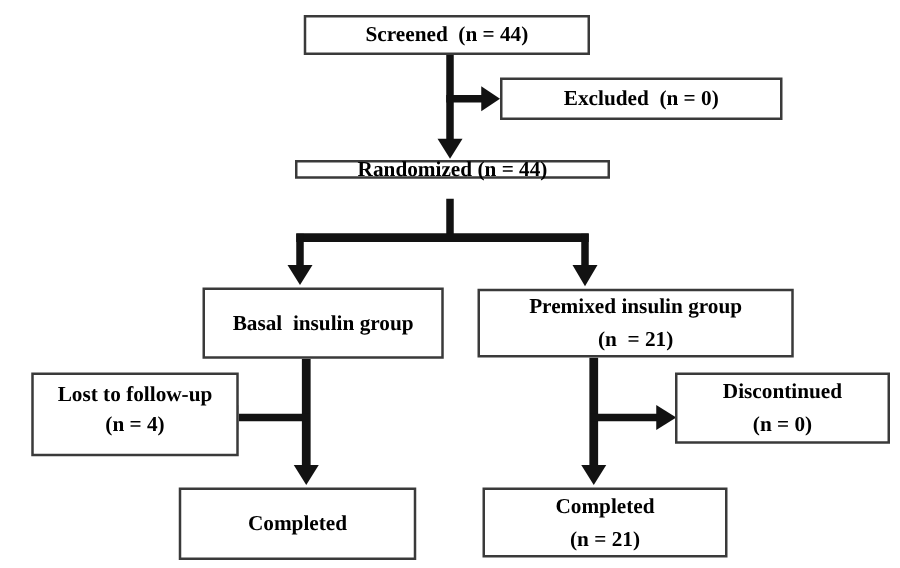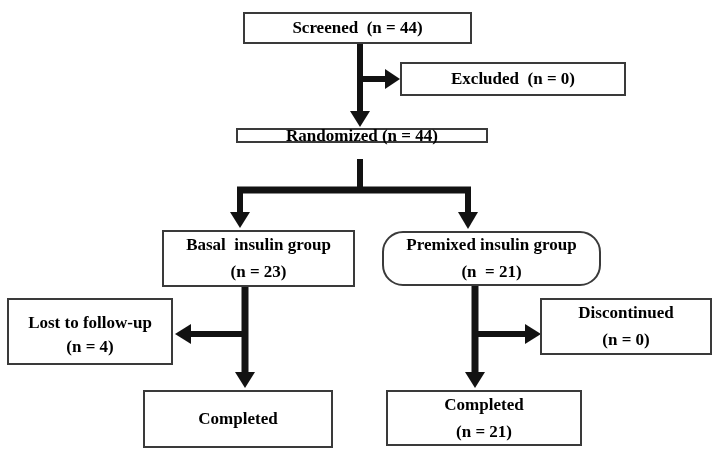--- a/index.html
+++ b/index.html
@@ -31,29 +31,29 @@
     flex-direction: column;
     align-items: center;
     justify-content: center;
     text-align: center;
     color: #000000;
     font-weight: 700;
     font-size: 17px;
     line-height: 24px;
   }
   .box span { white-space: pre; }
-  .box.spread { justify-content: flex-end; padding: 4px 0; }
+  .box.spread { justify-content: flex-start; padding: 4px 0; margin-left: 18px; }
   .box.gap2 { gap: 3px; }
 
   
   #box-screened        { left: 243px; top: 12px;  width: 229px; height: 32px; }
   #box-excluded        { left: 400px; top: 62px;  width: 226px; height: 34px; }
   #box-randomized      { left: 236px; top: 128px; width: 252px; height: 15px; }
   #box-basal           { left: 162px; top: 230px; width: 193px; height: 57px; }
-  #box-premixed        { left: 382px; top: 231px; width: 219px; height: 55px; border-radius: 21px; }
+  #box-premixed        { left: 382px; top: 231px; width: 253px; height: 55px; }
   #box-lost            { left: 7px;   top: 298px; width: 166px; height: 67px; }
   #box-discontinued    { left: 540px; top: 298px; width: 172px; height: 57px; }
   #box-completed-basal { left: 143px; top: 390px; width: 190px; height: 58px; }
   #box-completed-premixed { left: 386px; top: 390px; width: 196px; height: 56px; }
 </style>
 </head>
 <body>
 
 <div class="canvas">
 
@@ -114,21 +114,20 @@
   <div class="box" id="box-excluded">
     <span>Excluded  (n = 0)</span>
   </div>
 
   <div class="box" id="box-randomized">
     <span>Randomized (n = 44)</span>
   </div>
 
   <div class="box gap2" id="box-basal">
     <span>Basal  insulin group</span>
-    <span>(n = 23)</span>
   </div>
 
   <div class="box gap2" id="box-premixed">
     <span>Premixed insulin group</span>
     <span>(n  = 21)</span>
   </div>
 
   <div class="box spread" id="box-lost">
     <span>Lost to follow-up</span>
     <span>(n = 4)</span>

